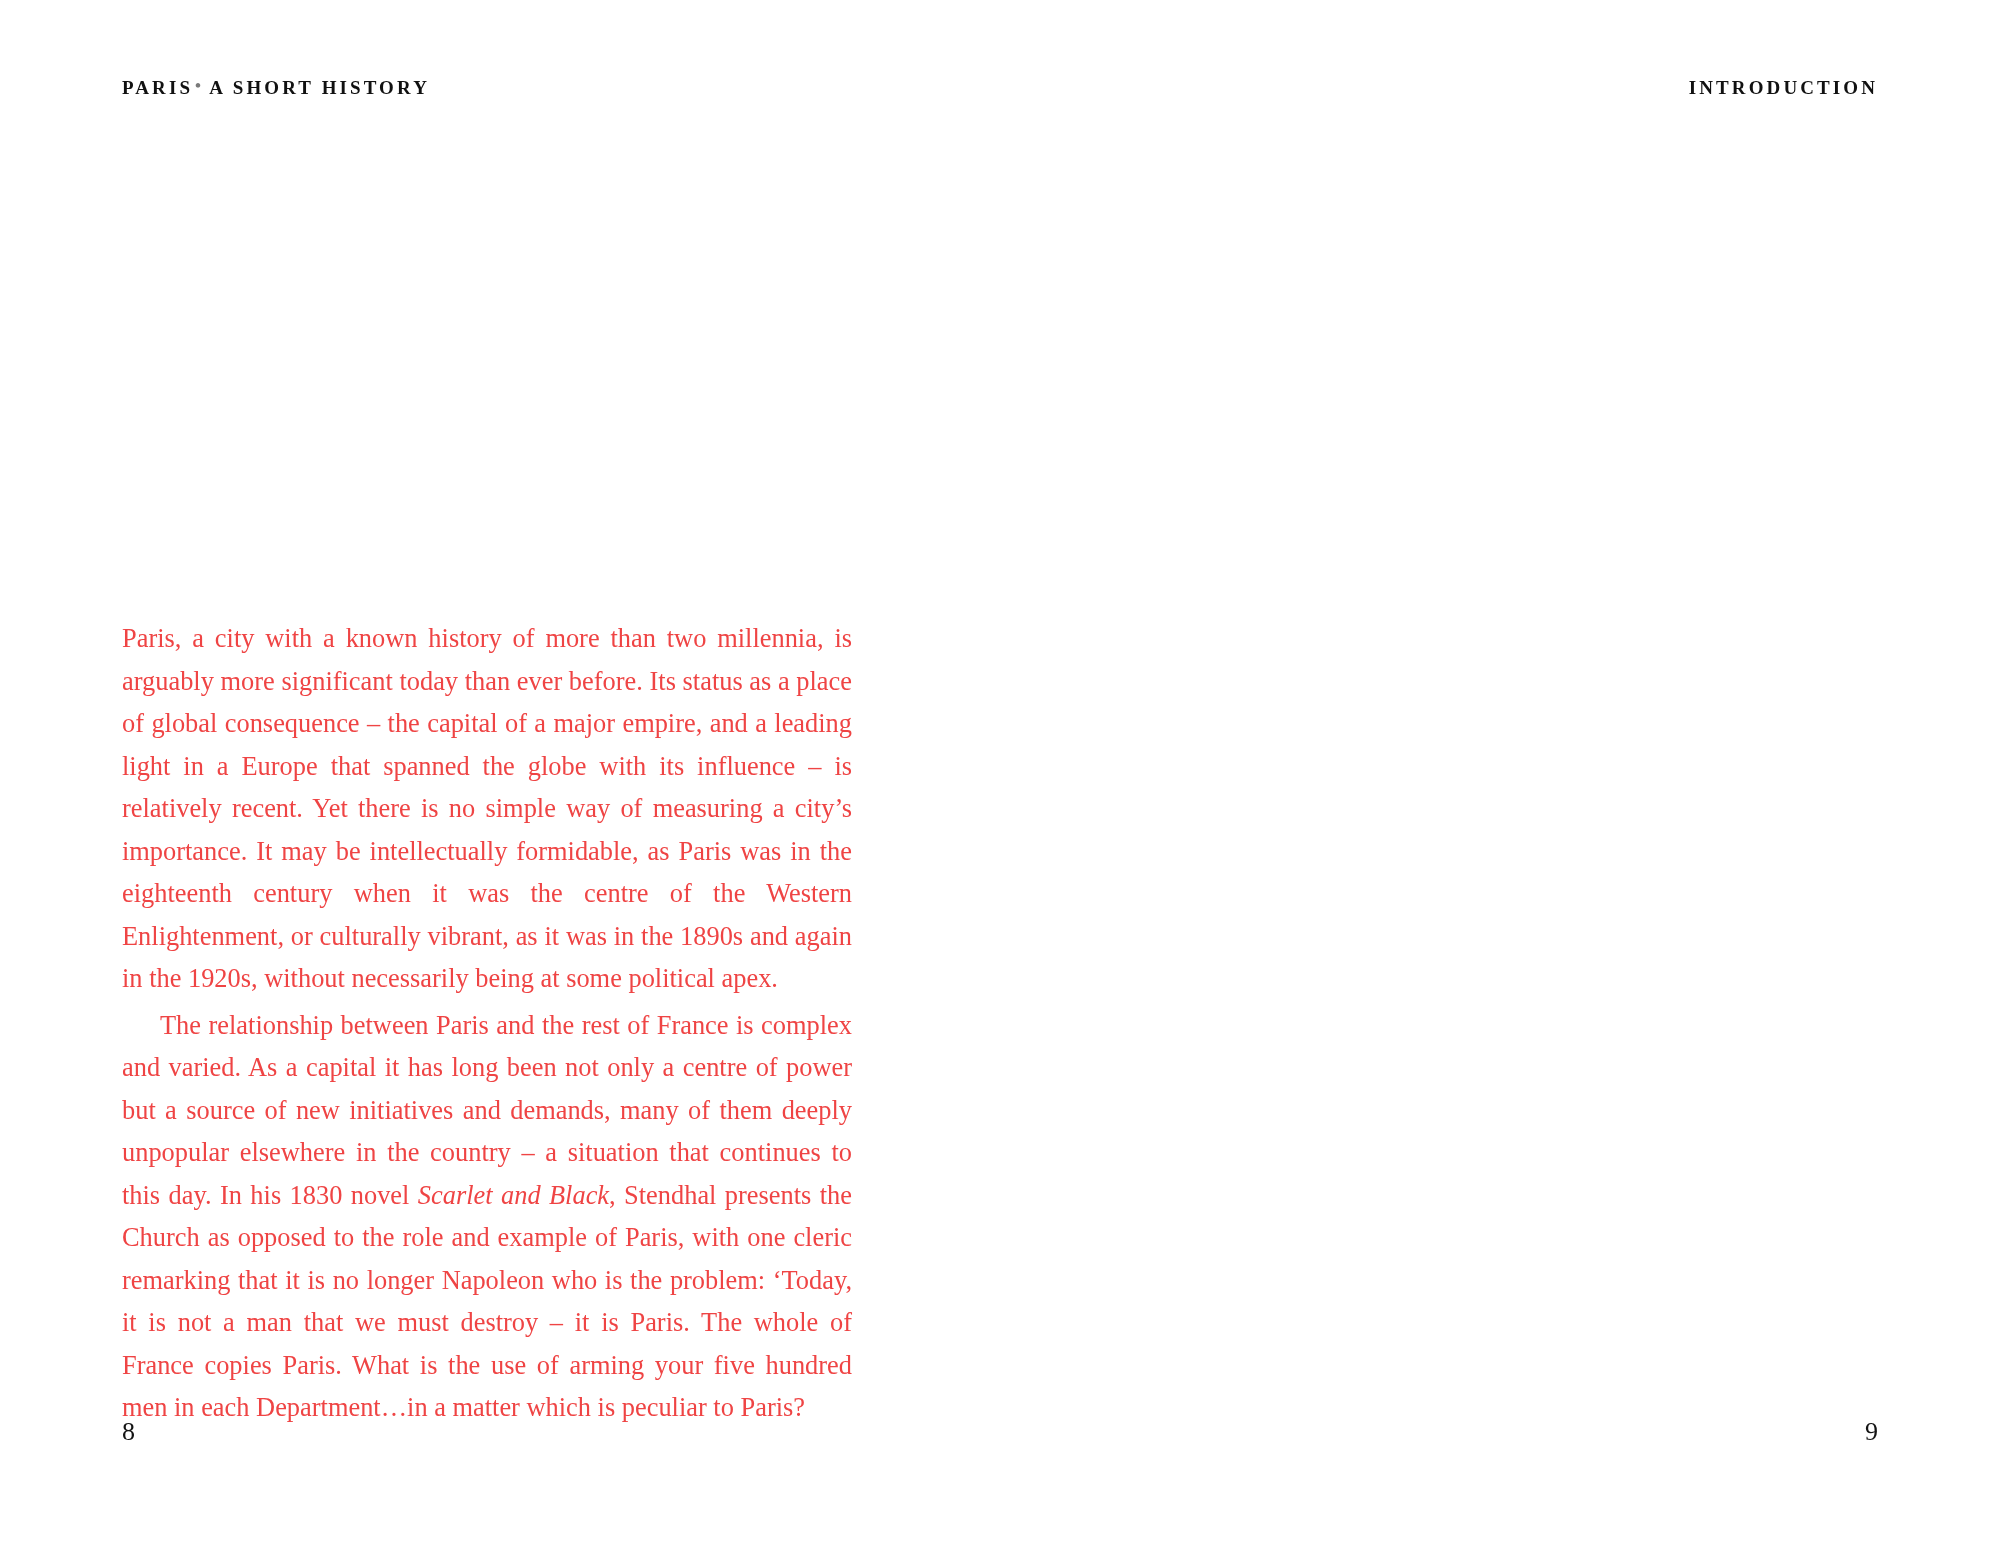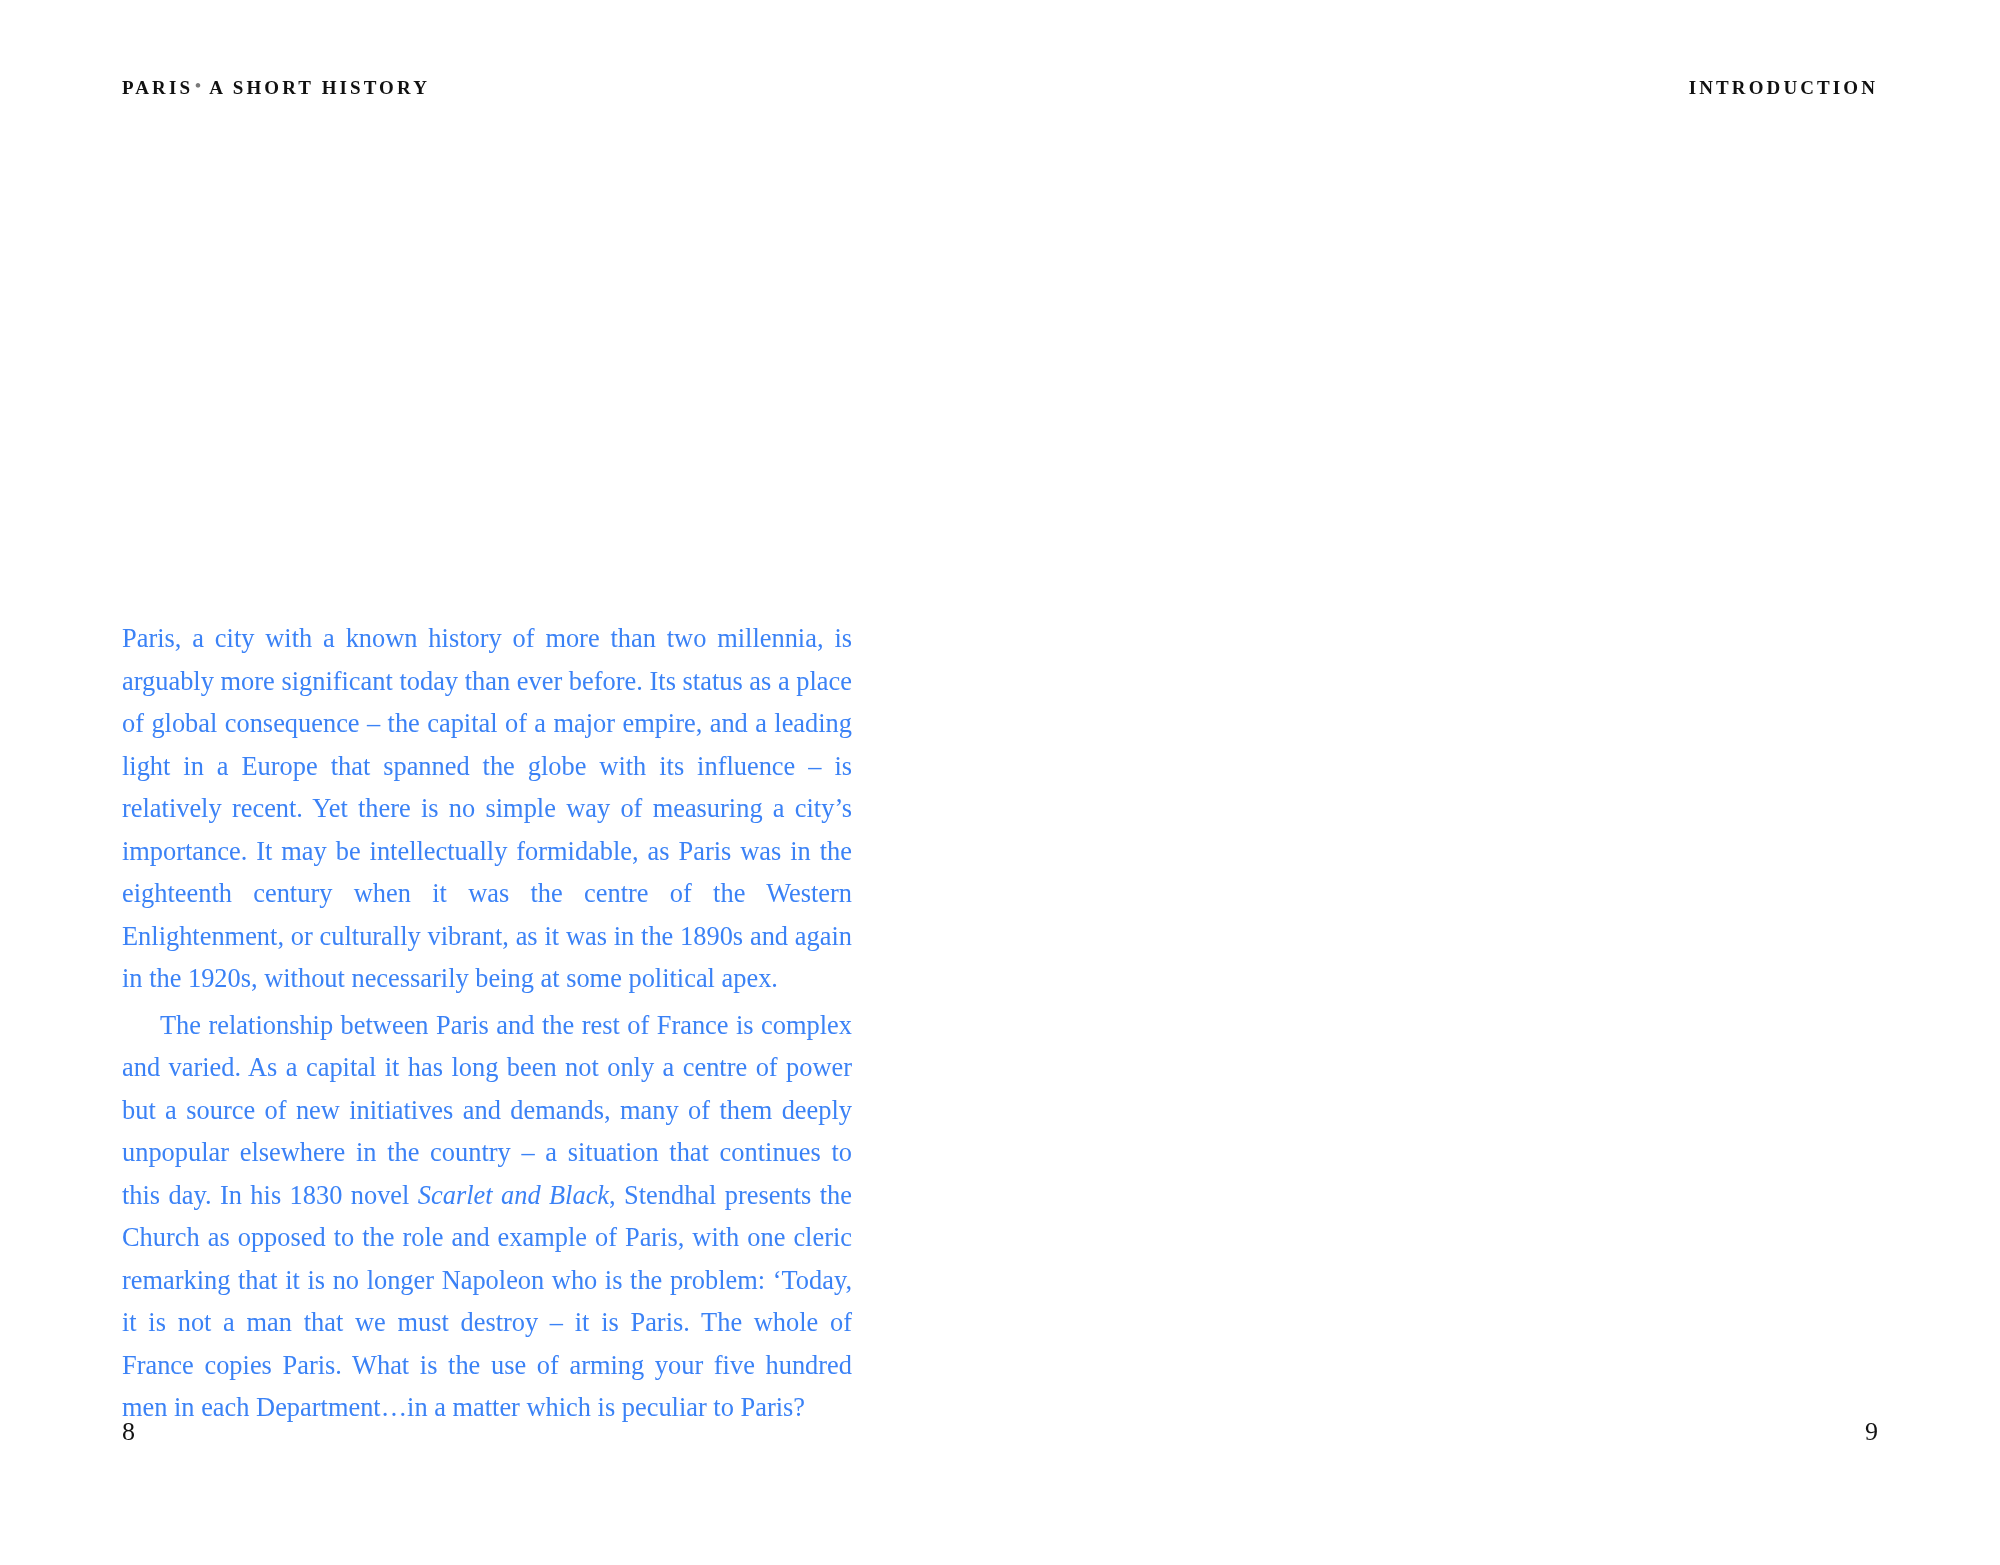--- a/index.html
+++ b/index.html
@@ -57,21 +57,21 @@
     font-size: 17px;
   }
 
   
   .column {
     position: absolute;
     text-align: justify;
     text-justify: inter-word;
     font-size: 26.4px;
     line-height: 42.5px;
-    color: #3b82f6;
+    color: #ef4444;
     hyphens: none;
   }
   .column-left {
     left: 122px;
     top: 617px;
     width: 730px;
   }
 
   .column p {
     margin: 0;

